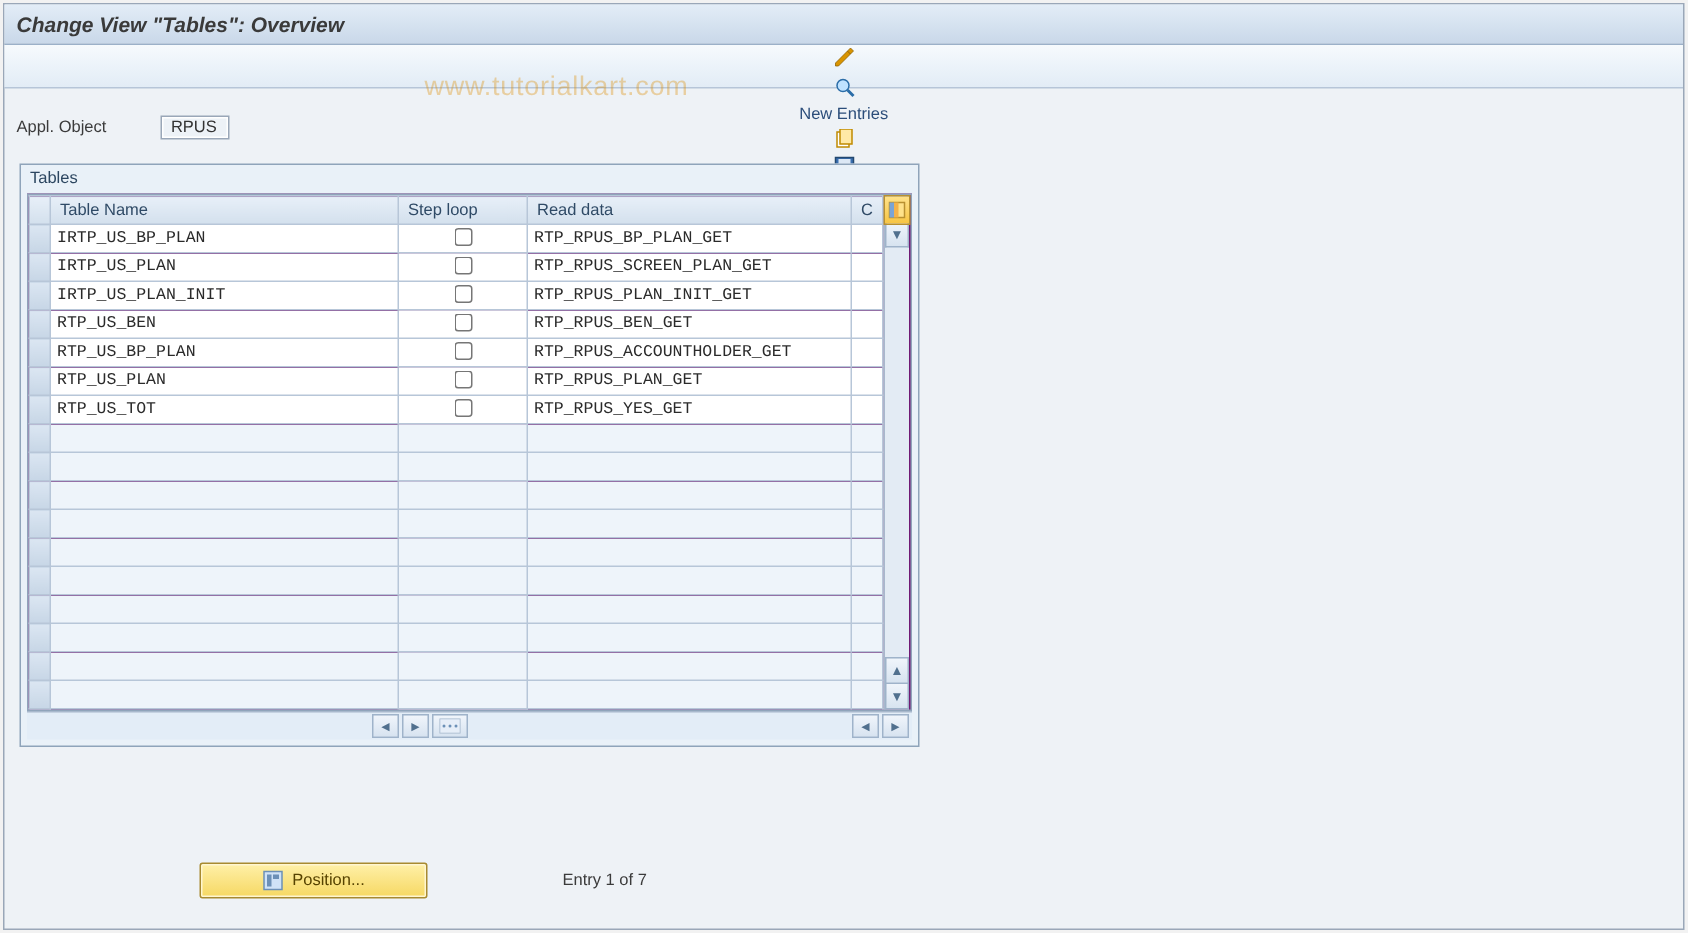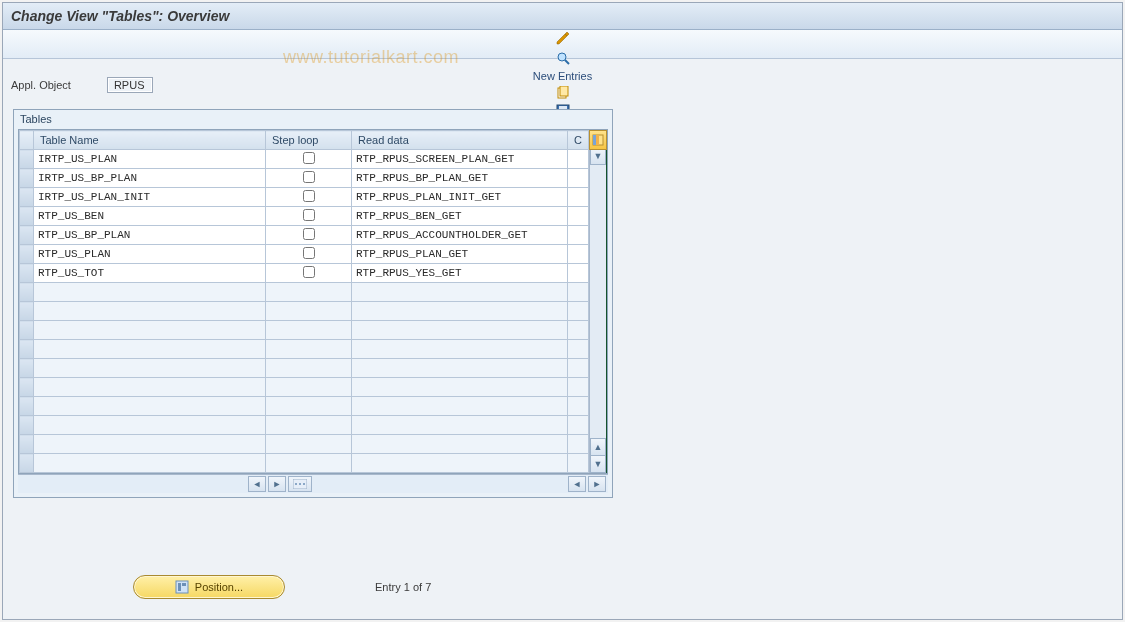--- a/index.html
+++ b/index.html
@@ -93,21 +93,21 @@
     border: 1px solid #8fa4ba;
     background: #e9f1f8;
     position: relative;
   }
   .tbl-caption {
     padding: 3px 6px 4px 6px;
     color: #2c4660;
   }
   .tbl-inner {
     border: 1px solid #8fa4ba;
-    background: #14532d;
+    background: #701a75;
     margin: 0 4px 0 4px;
     position: relative;
     display: flex;
   }
   .grid {
     border-collapse: collapse;
     table-layout: fixed;
     font-size: 11px;
   }
   .grid th, .grid td {
@@ -201,21 +201,21 @@
     display:flex;
     align-items:center;
     gap: 90px;
     padding-left: 130px;
   }
   .pos-btn {
     width: 150px;
     height: 22px;
     background: linear-gradient(#fff0a8,#f6d863);
     border: 1px solid #a88a30;
-    border-radius: 12px;
+    border-radius: 2px;
     display:flex;
     align-items:center;
     justify-content:center;
     gap:6px;
     color:#574300;
     cursor:pointer;
     box-shadow: inset 0 0 0 1px #fff6d0;
   }
   .pos-btn .ic { width:14px; height:14px; }
   .entry-text { color:#3b3b3b; }
@@ -308,30 +308,30 @@
             <th></th>
             <th>Table Name</th>
             <th>Step loop</th>
             <th>Read data</th>
             <th>C</th>
           </tr>
         </thead>
         <tbody id="grid-body">
             <tr>
               <td class="rowsel"></td>
+              <td class="cell">IRTP_US_BP_PLAN</td>
+              <td class="check"><input type="checkbox" class="chk" style=""></td>
+              <td class="cell">RTP_RPUS_BP_PLAN_GET</td>
+              <td class="cell"></td>
+            </tr>
+            <tr>
+              <td class="rowsel"></td>
               <td class="cell">IRTP_US_PLAN</td>
               <td class="check"><input type="checkbox" class="chk" style=""></td>
               <td class="cell">RTP_RPUS_SCREEN_PLAN_GET</td>
-              <td class="cell"></td>
-            </tr>
-            <tr>
-              <td class="rowsel"></td>
-              <td class="cell">IRTP_US_BP_PLAN</td>
-              <td class="check"><input type="checkbox" class="chk" style=""></td>
-              <td class="cell">RTP_RPUS_BP_PLAN_GET</td>
               <td class="cell"></td>
             </tr>
             <tr>
               <td class="rowsel"></td>
               <td class="cell">IRTP_US_PLAN_INIT</td>
               <td class="check"><input type="checkbox" class="chk" style=""></td>
               <td class="cell">RTP_RPUS_PLAN_INIT_GET</td>
               <td class="cell"></td>
             </tr>
             <tr>

